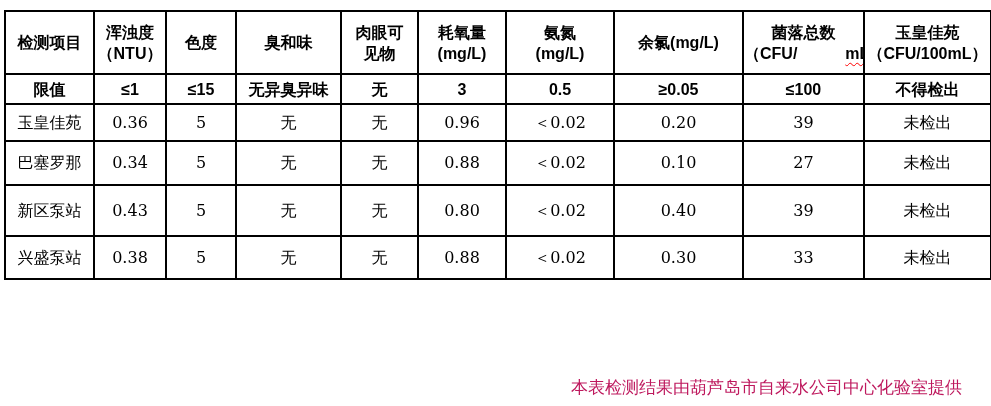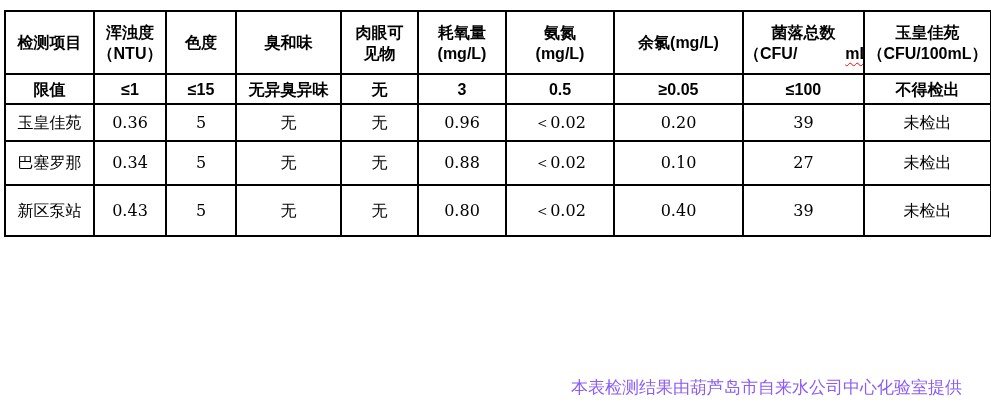--- a/index.html
+++ b/index.html
@@ -63,21 +63,21 @@
     text-underline-offset: 3px;
     margin-left: 48px;
   }
   .footer-note {
     position: absolute;
     top: 377px;
     right: 29px;
     font-family: "DejaVu Serif", serif;
     font-size: 17px;
     line-height: 20px;
-    color: #8b5cf6;
+    color: #be185d;
     white-space: nowrap;
   }
 </style>
 </head>
 <body>
 
 <div id="page">
 
   <table class="report">
     <colgroup>
@@ -160,18 +160,30 @@
       <td class="data">5</td>
       <td class="data">无</td>
       <td class="data">无</td>
       <td class="data">0.80</td>
       <td class="data">＜0.02</td>
       <td class="data">0.40</td>
       <td class="data">39</td>
       <td class="data">未检出</td>
     </tr>
 
+    <tr class="r5">
+      <td class="site">兴盛泵站</td>
+      <td class="data">0.38</td>
+      <td class="data">5</td>
+      <td class="data">无</td>
+      <td class="data">无</td>
+      <td class="data">0.88</td>
+      <td class="data">＜0.02</td>
+      <td class="data">0.30</td>
+      <td class="data">33</td>
+      <td class="data">未检出</td>
+    </tr>
   </tbody>
     </table>
 
   <div class="footer-note">本表检测结果由葫芦岛市自来水公司中心化验室提供</div>
 
 </div>
 
 </body></html>

